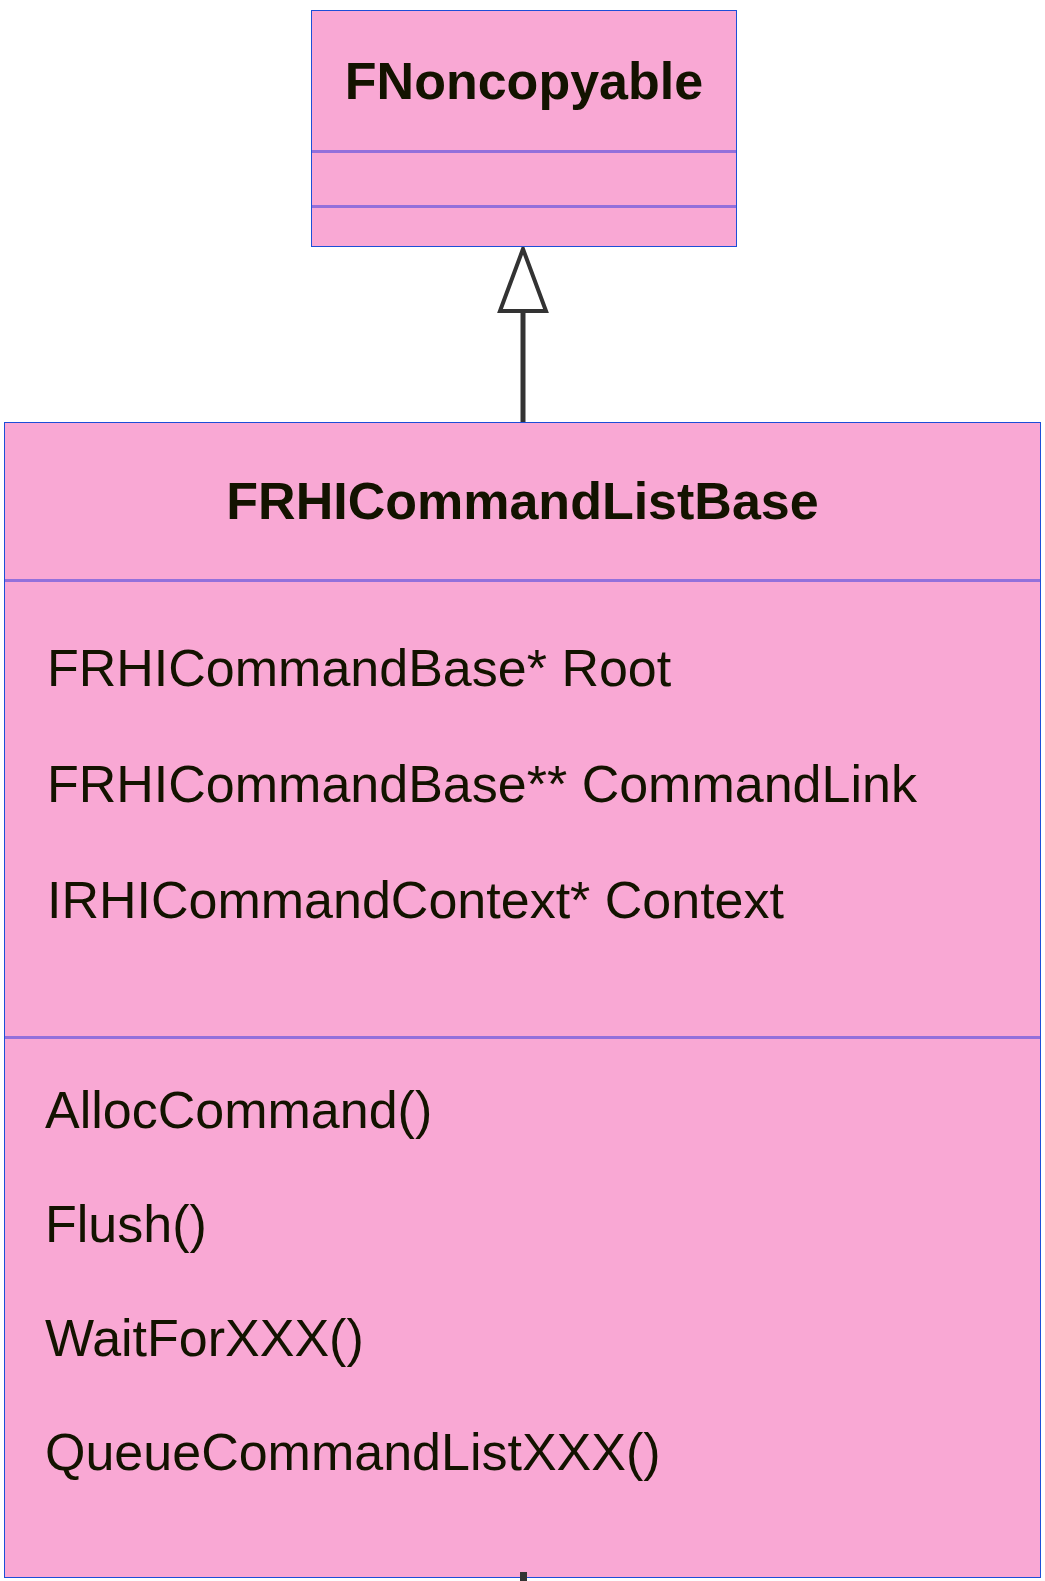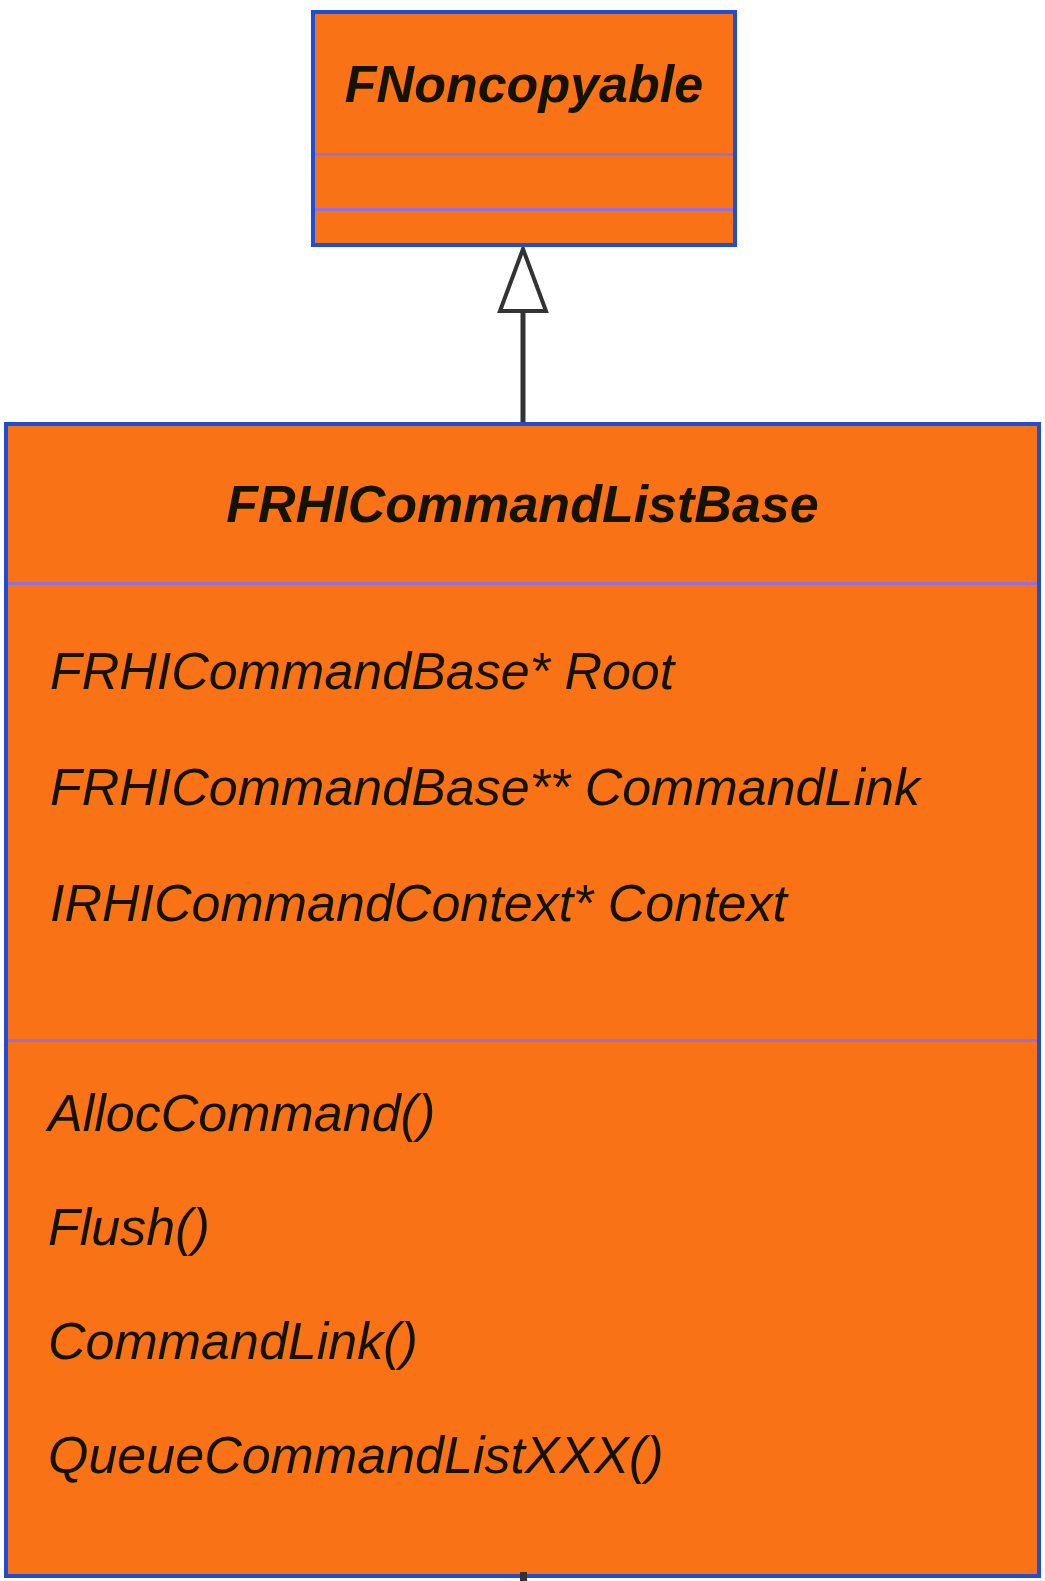--- a/index.html
+++ b/index.html
@@ -12,23 +12,22 @@
     position: relative;
     width: 1045px;
     height: 1581px;
     background: #ffffff;
     overflow: hidden;
     color: #151505;
   }
   .uml-class {
     position: absolute;
     box-sizing: border-box;
-    background: #f97316;
-    border: 4px solid #1d4ed8;
-    font-style: italic;
+    background: #f9a8d4;
+    border: 1px solid #1d4ed8;
   }
   .uml-title {
     display: flex;
     align-items: center;
     justify-content: center;
     font-weight: bold;
     font-size: 52px;
     letter-spacing: 0px;
     color: #131300;
     box-sizing: border-box;
@@ -108,20 +107,20 @@
   <div class="uml-class class-main">
     <div class="uml-title">FRHICommandListBase</div>
     <div class="uml-sect sect-attrs">
       <div class="member-line">FRHICommandBase* Root</div>
       <div class="member-line">FRHICommandBase** CommandLink</div>
       <div class="member-line">IRHICommandContext* Context</div>
     </div>
     <div class="uml-sect sect-methods">
       <div class="member-line">AllocCommand()</div>
       <div class="member-line">Flush()</div>
-      <div class="member-line">CommandLink()</div>
+      <div class="member-line">WaitForXXX()</div>
       <div class="member-line">QueueCommandListXXX()</div>
     </div>
   </div>
 
   <div class="edge-stub"></div>
 
 </div>
 
 </body></html>

